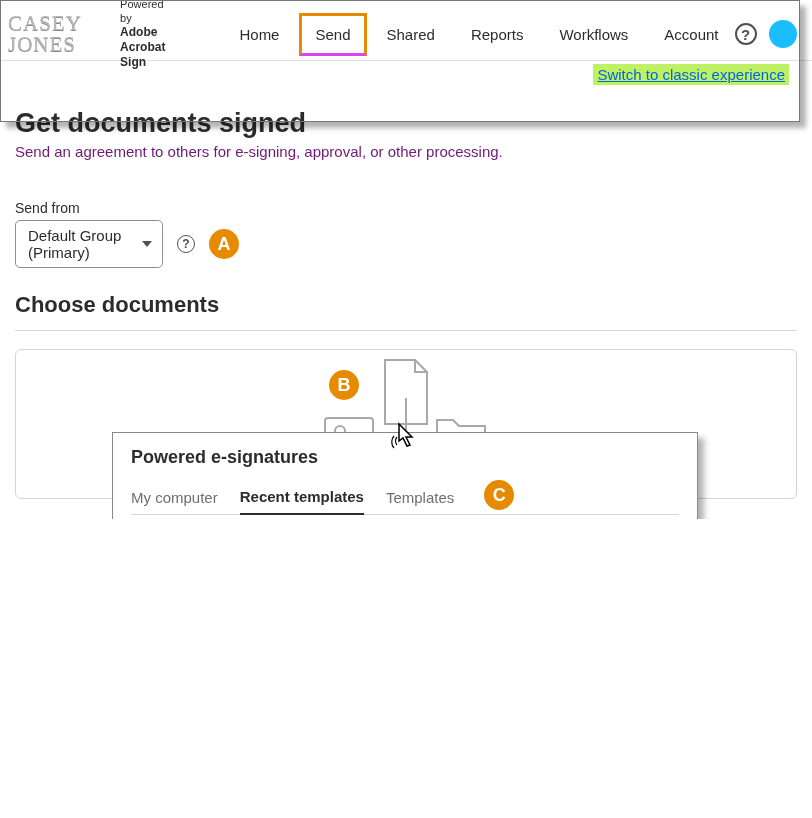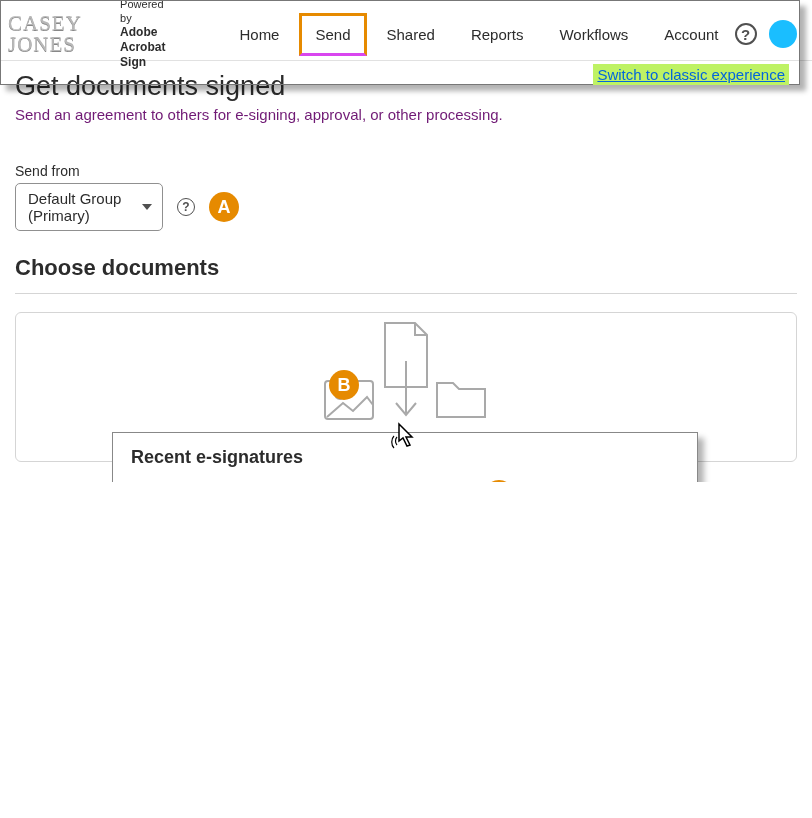--- a/index.html
+++ b/index.html
@@ -18,21 +18,21 @@
 .nav-item.underline { border-bottom: 3px solid #d946ef; }
 .header-right { margin-left: auto; display: flex; align-items: center; gap: 12px; }
 .help-circle { width: 22px; height: 22px; border: 2px solid #505050; border-radius: 50%; display: flex; align-items: center; justify-content: center; font-size: 15px; font-weight: 700; color: #505050; cursor: pointer; }
 .avatar { width: 28px; height: 28px; border-radius: 50%; background: #1abeff; cursor: pointer; }
 
 
 .classic-bar { position: absolute; right: 23px; top: 64px; background: #bef264; color: #0265dc; font-size: 15px; padding: 2px 4px; cursor: pointer; text-decoration: underline; }
 
 
 .main { padding: 10px 15px 20px; }
-h1.page-title { font-size: 27px; font-weight: 400; margin-bottom: 4px; }
+h1.page-title { font-size: 27px; font-weight: 700; margin-bottom: 4px; margin-top: 37px; }
 .subtitle { font-size: 15px; color: #701a75; margin-bottom: 40px; }
 
 .label { font-size: 14px; color: #2c2c2c; margin-bottom: 4px; }
 .sendfrom-row { display: flex; align-items: center; gap: 14px; margin-bottom: 24px; margin-top: 4px; }
 .select { border: 1px solid #909090; border-radius: 5px; padding: 6px 30px 6px 12px; font-size: 15px; position: relative; width: 148px; background: #fff; cursor: pointer; }
 .select::after { content: ""; position: absolute; right: 10px; top: 50%; width: 0; height: 0; border-left: 5px solid transparent; border-right: 5px solid transparent; border-top: 6px solid #505050; transform: translateY(-50%); }
 .qmark-small { width: 18px; height: 18px; border: 1.5px solid #505050; border-radius: 50%; display: flex; align-items: center; justify-content: center; font-size: 12px; font-weight: 700; color: #505050; cursor: pointer; }
 
 .badge { width: 30px; height: 30px; border-radius: 50%; background: #e68a00; color: #fff; font-weight: 700; font-size: 18px; display: flex; align-items: center; justify-content: center; }
 
@@ -154,21 +154,21 @@
 </div>
 
 <div class="badge badge-b">B</div>
 
 <svg class="pointer" width="28" height="34">
   <path d="M10 3 V20 L14 17 L18 25 L21 24 L17 16 L23 16 Z" fill="#fff" stroke="#000" stroke-width="1.5"></path>
   <path d="M8 24 C6 22 6 18 8 16 M5 27 C2 24 2 18 5 15" fill="none" stroke="#000" stroke-width="1.2"></path>
 </svg>
 
 <div class="modal">
-  <h3>Recent e-signatures</h3>
+  <h3>Powered e-signatures</h3>
   <div class="tabs">
     <div class="tab">My computer</div>
     <div class="tab active">Recent templates</div>
     <div class="tab">Templates</div>
     <div class="badge badge-c">C</div>
   </div>
 
   <div class="table-title">Recent templates</div>
 
   <div class="table">

